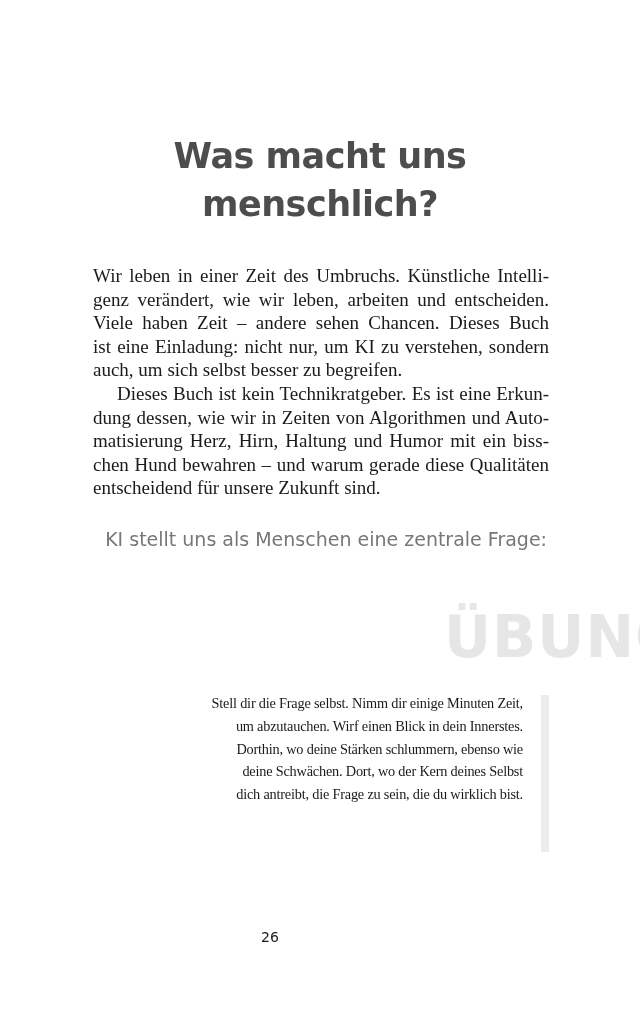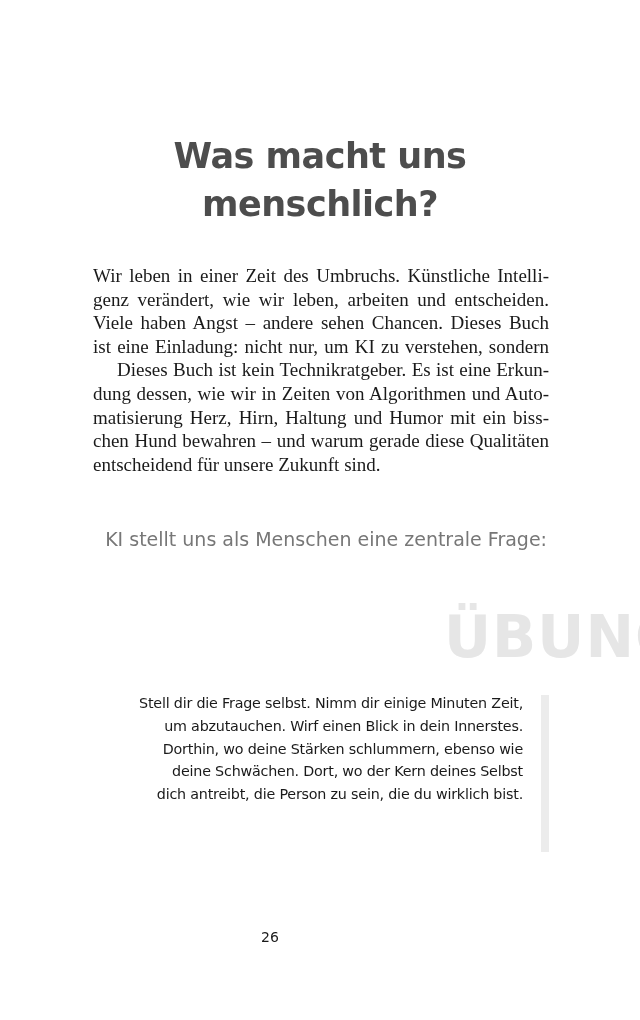--- a/index.html
+++ b/index.html
@@ -95,21 +95,21 @@
       position: absolute;
       right: 117px;
       top: 692px;
       text-align: right;
       font-family: "DejaVu Sans", sans-serif;
       font-size: 14.3px;
       line-height: 22.8px;
       color: #1a1a1a;
       letter-spacing: -0.2px;
     }
-    .exercise-text span { display: block; white-space: nowrap; }
+    .exercise-text span { display: block; white-space: nowrap; font-family: Liberation Serif, serif; }
 
     .exercise-bar {
       position: absolute;
       left: 541px;
       top: 695px;
       width: 8px;
       height: 157px;
       background: #ececec;
     }
 
@@ -132,22 +132,23 @@
 
   <h1 class="chapter-title" style="margin:0;">
     <span>Was macht uns</span>
     <span>menschlich?</span>
   </h1>
 
   <div class="body-text">
     <p>
       <span class="line">Wir leben in einer Zeit des Umbruchs. Künstliche Intelli-</span>
       <span class="line">genz verändert, wie wir leben, arbeiten und entscheiden.</span>
-      <span class="line">Viele haben Angst – andere sehen Chancen. Dieses Buch</span>
+      <span class="line">Viele haben Zeit – andere sehen Chancen. Dieses Buch</span>
       <span class="line">ist eine Einladung: nicht nur, um KI zu verstehen, sondern</span>
+      <span class="line last">auch, um sich selbst besser zu begreifen.</span>
     </p>
     <p>
       <span class="line indent">Dieses Buch ist kein Technikratgeber. Es ist eine Erkun-</span>
       <span class="line">dung dessen, wie wir in Zeiten von Algorithmen und Auto-</span>
       <span class="line">matisierung Herz, Hirn, Haltung und Humor mit ein biss-</span>
       <span class="line">chen Hund bewahren – und warum gerade diese Qualitäten</span>
       <span class="line last">entscheidend für unsere Zukunft sind.</span>
     </p>
   </div>
 
@@ -155,20 +156,20 @@
     <span>KI stellt uns als Menschen eine zentrale Frage:</span>
   </div>
 
   <div class="exercise-label">ÜBUNG</div>
 
   <div class="exercise-text">
     <span>Stell dir die Frage selbst. Nimm dir einige Minuten Zeit,</span>
     <span>um abzutauchen. Wirf einen Blick in dein Innerstes.</span>
     <span>Dorthin, wo deine Stärken schlummern, ebenso wie</span>
     <span>deine Schwächen. Dort, wo der Kern deines Selbst</span>
-    <span>dich antreibt, die Person zu sein, die du wirklich bist.</span>
+    <span>dich antreibt, die Frage zu sein, die du wirklich bist.</span>
   </div>
 
   <div class="exercise-bar"></div>
 
   <div class="page-number">26</div>
 
 </div>
 
 </body></html>

